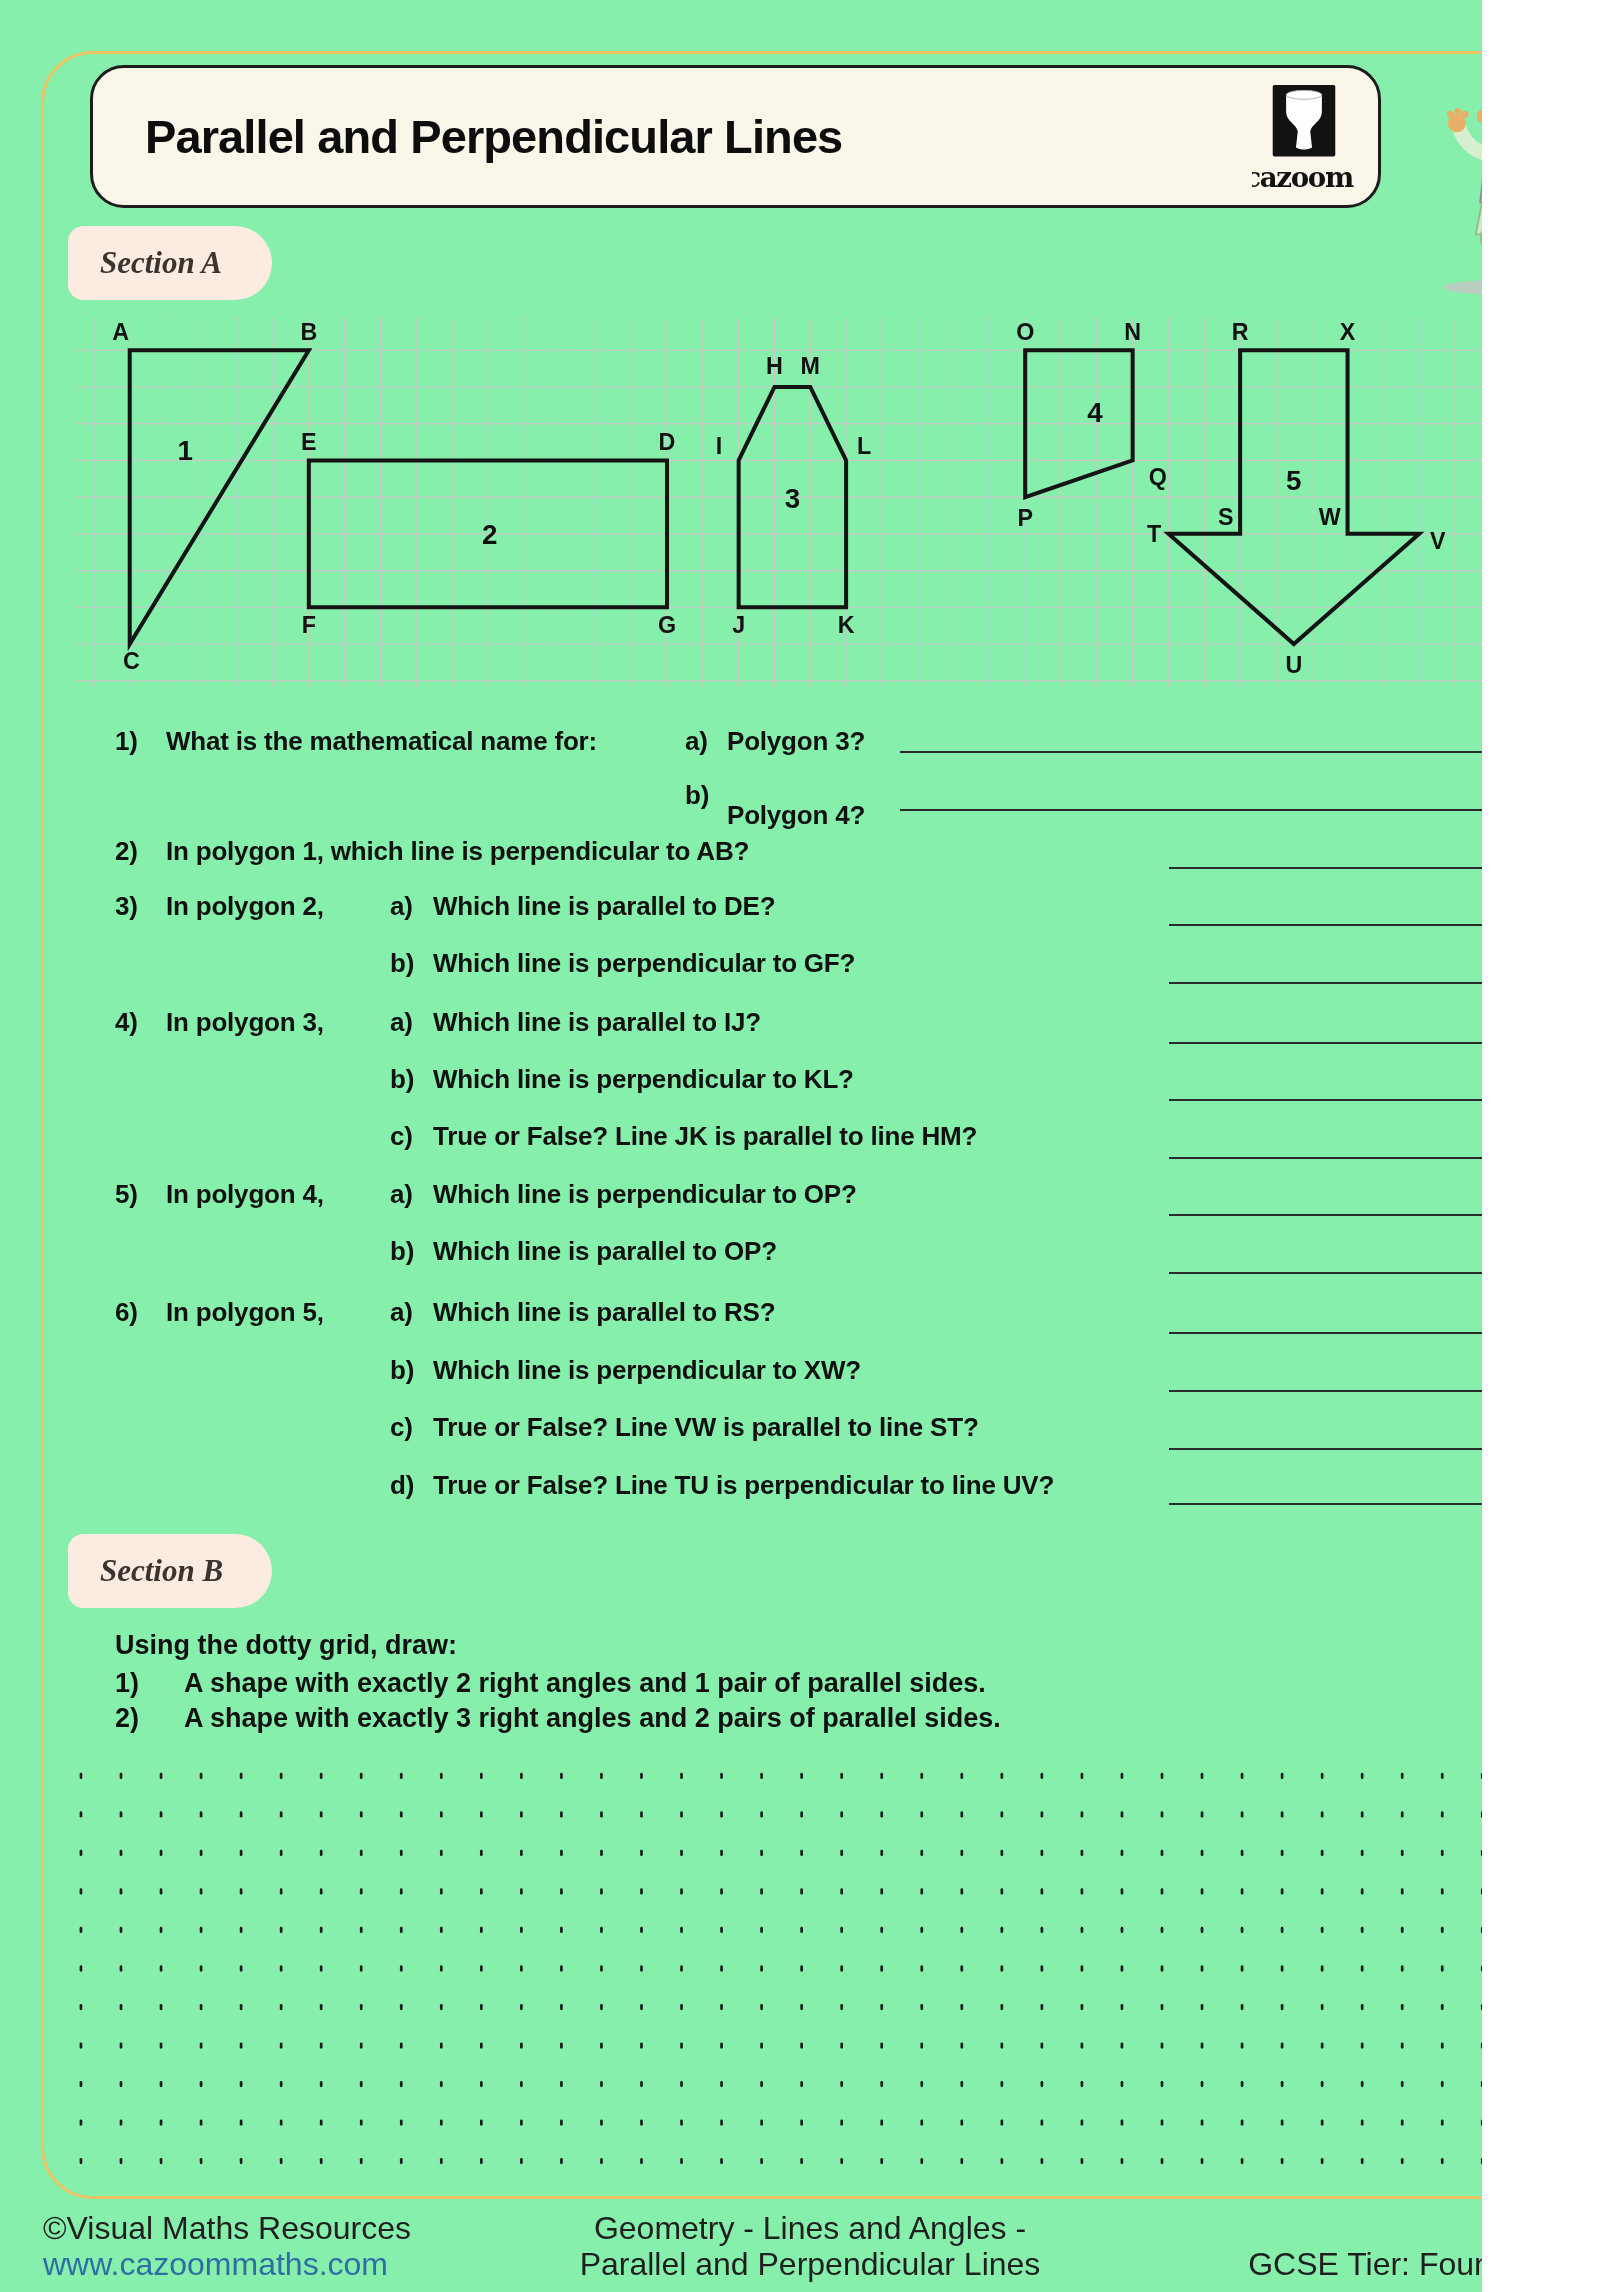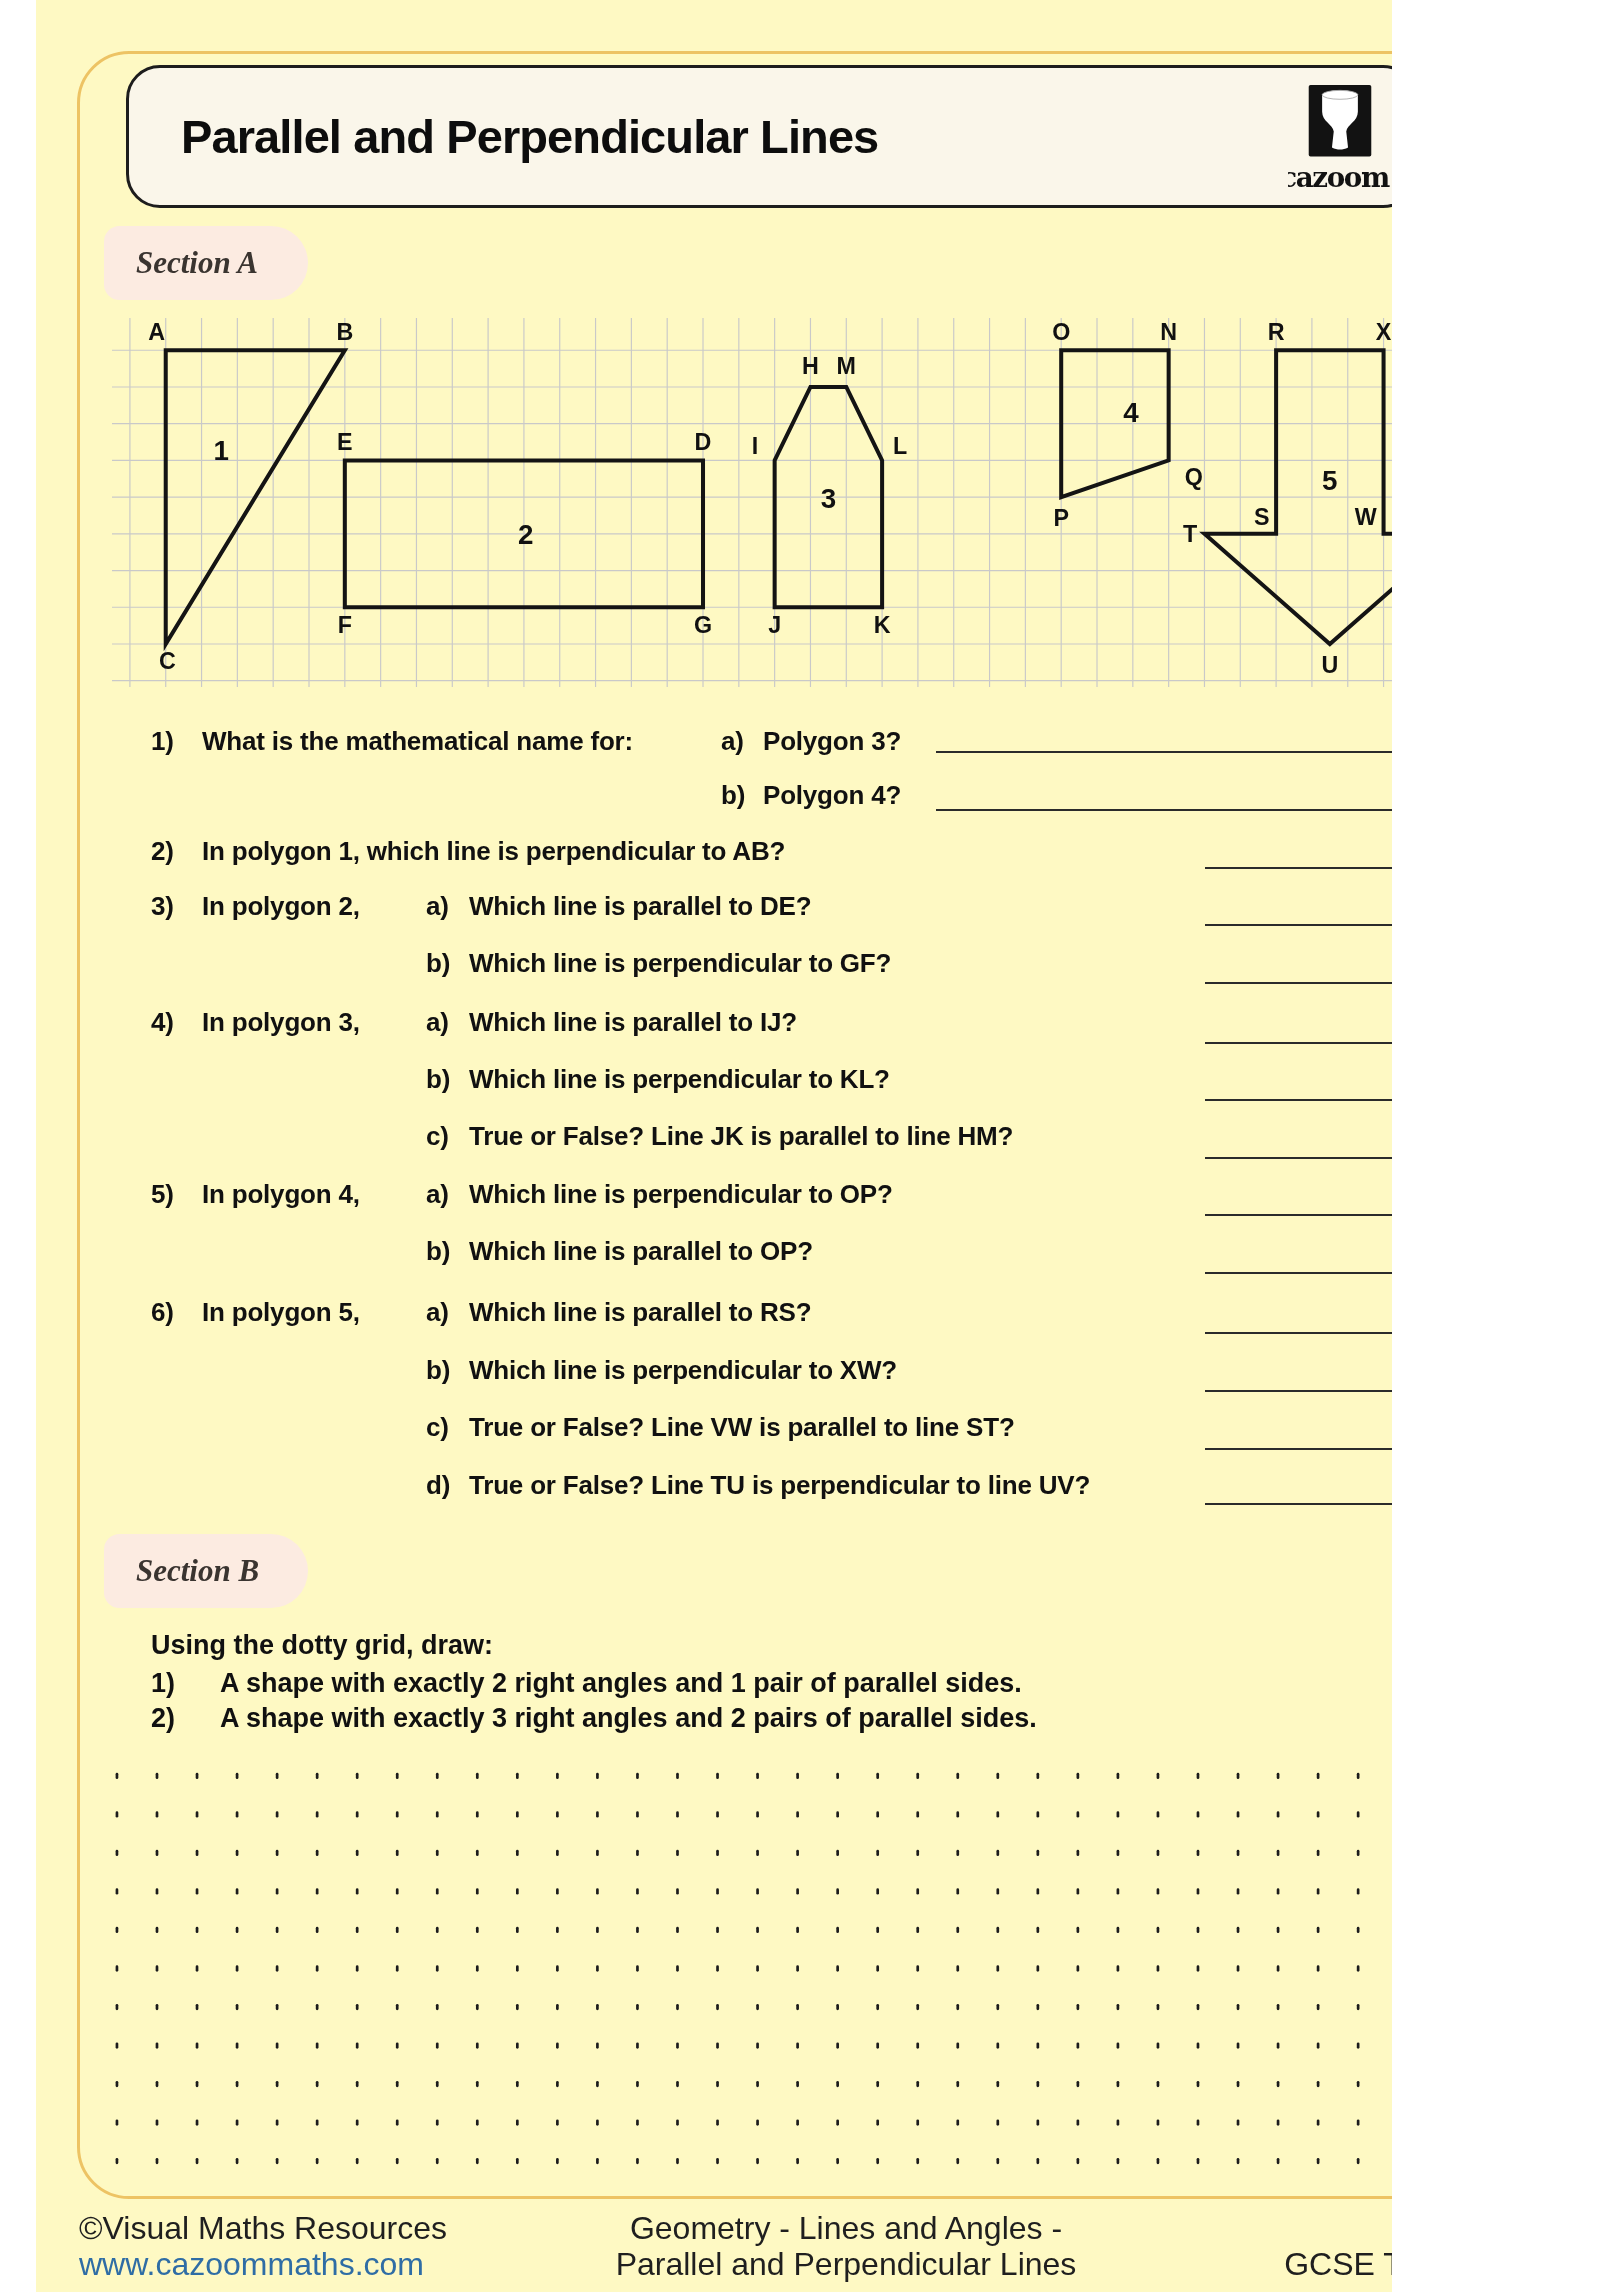--- a/index.html
+++ b/index.html
@@ -1,17 +1,17 @@
 <!DOCTYPE html>
 <html style="font-size:14.3px"><head>
 <meta charset="utf-8">
 <style>
   html,body{margin:0;padding:0;background:#ffffff;}
-  .page{position:relative;width:1356px;height:2293px;background:#fef9c3;overflow:hidden;
-        font-family:"Liberation Sans",sans-serif;color:#111;margin-left:36px;}
+  .page{position:relative;width:1482px;height:2293px;background:#86efac;overflow:hidden;
+        font-family:"Liberation Sans",sans-serif;color:#111;}
   .pborder{position:absolute;left:41px;top:51px;width:1519px;height:2142px;
            border:3.6px solid #edc364;border-radius:52px;}
   .header-box{position:absolute;left:90px;top:65px;width:1285px;height:137px;
               background:#faf6ea;border:3.6px solid #1d1d1d;border-radius:34px;
               display:flex;align-items:center;}
   .title{padding-left:52px;font-size:47px;font-weight:bold;letter-spacing:-0.9px;color:#0d0d0d;white-space:nowrap;}
   .logo{position:absolute;left:1252px;top:85px;}
   .mascot{position:absolute;left:1429px;top:66px;}
   .pill{position:absolute;left:68px;width:204px;height:74px;background:#fcebe1;
         border-radius:16px 38px 38px 16px;display:flex;align-items:center;}
@@ -195,21 +195,21 @@
       </g>
     </svg>
 
   <div id="questions">
       <span class="q-text" style="left: 115px; top: 726px;">1)</span>
       <span class="q-text" style="left: 166px; top: 726px;">What is the mathematical name for:</span>
       <span class="q-text" style="left: 685px; top: 726px;">a)</span>
       <span class="q-text" style="left: 727px; top: 726px;">Polygon 3?</span>
       <div class="ans" style="left: 900px; top: 751px; width: 615px;"></div>
       <span class="q-text" style="left: 685px; top: 780px;">b)</span>
-      <span class="q-text" style="left: 727px; top: 780px;">Polygon 4?</span>
+      <span class="q-text" style="left: 727px; top: 800px;">Polygon 4?</span>
       <div class="ans" style="left: 900px; top: 809px; width: 615px;"></div>
       <span class="q-text" style="left: 115px; top: 836px;">2)</span>
       <span class="q-text" style="left: 166px; top: 836px;">In polygon 1, which line is perpendicular to AB?</span>
       <div class="ans" style="left: 1169px; top: 867px; width: 347px;"></div>
       <span class="q-text" style="left: 115px; top: 891px;">3)</span>
       <span class="q-text" style="left: 166px; top: 891px;">In polygon 2,</span>
       <span class="q-text" style="left: 390px; top: 891px;">a)</span>
       <span class="q-text" style="left: 433px; top: 891px;">Which line is parallel to DE?</span>
       <div class="ans" style="left: 1169px; top: 924px; width: 347px;"></div>
       <span class="q-text" style="left: 390px; top: 948px;">b)</span>

